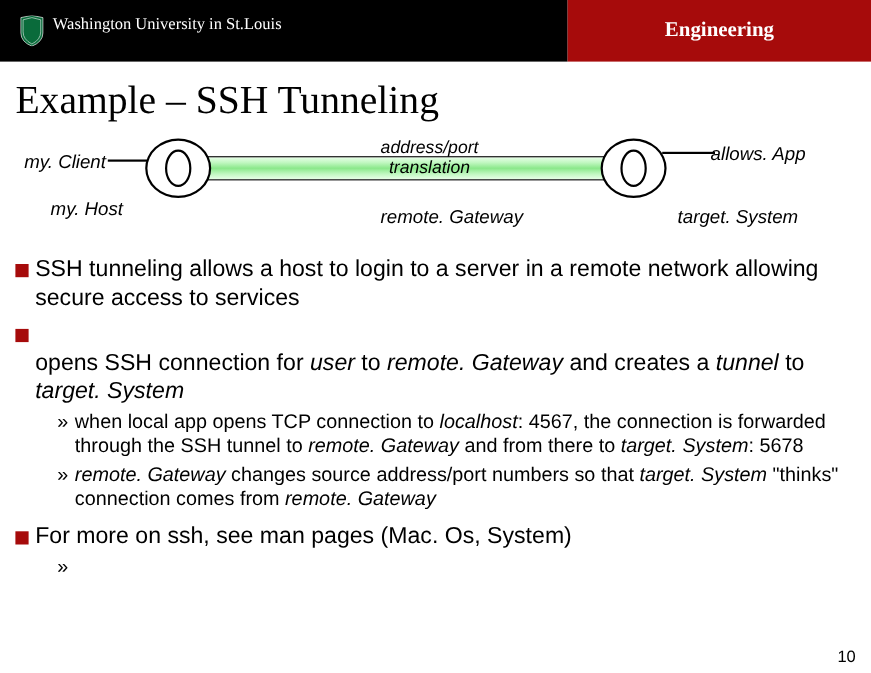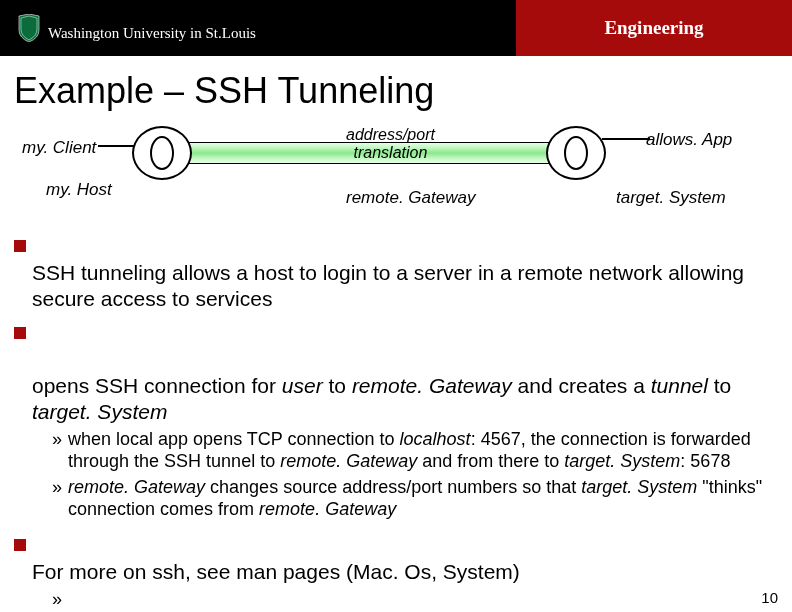--- a/index.html
+++ b/index.html
@@ -18,21 +18,21 @@
   }
   .header-left {
     flex: 1;
     background: #000;
     display: flex;
     align-items: center;
     padding-left: 18px;
   }
   .logo {
     display: flex;
-    align-items: flex-end;
+    align-items: flex-start;
     gap: 8px;
   }
   .shield {
     width: 22px;
     height: 28px;
   }
   .logo-text {
     color: #fff;
     font-family: Georgia, serif;
     font-size: 15px;
@@ -48,21 +48,21 @@
   .eng-label {
     color: #fff;
     font-family: Georgia, serif;
     font-weight: bold;
     font-size: 19px;
   }
   .title {
     font-size: 36px;
     color: #000;
     padding: 14px 0 4px 14px;
-    font-family: Liberation Sans, sans-serif;
+    font-family: Liberation Serif, serif;
   }
   .diagram {
     position: relative;
     width: 760px;
     height: 110px;
     margin: 0 auto;
   }
   .d-label {
     position: absolute;
     font-style: italic;
@@ -124,21 +124,21 @@
     margin-top: 6px;
   }
   .sq {
     width: 12px;
     height: 12px;
     background: #a60b0b;
     flex-shrink: 0;
     margin-top: 8px;
     margin-right: 6px;
   }
-  .bullet-text { flex: 1; margin-top: 28px; }
+  .bullet-text { flex: 1; }
   .mono { font-family: "Courier New", monospace; font-size: 20px; }
   .ital { font-style: italic; }
   .sub {
     margin-left: 38px;
     font-size: 18px;
     line-height: 1.22;
     margin-top: 4px;
   }
   .sub-row { display: flex; }
   .chev { margin-right: 6px; }

